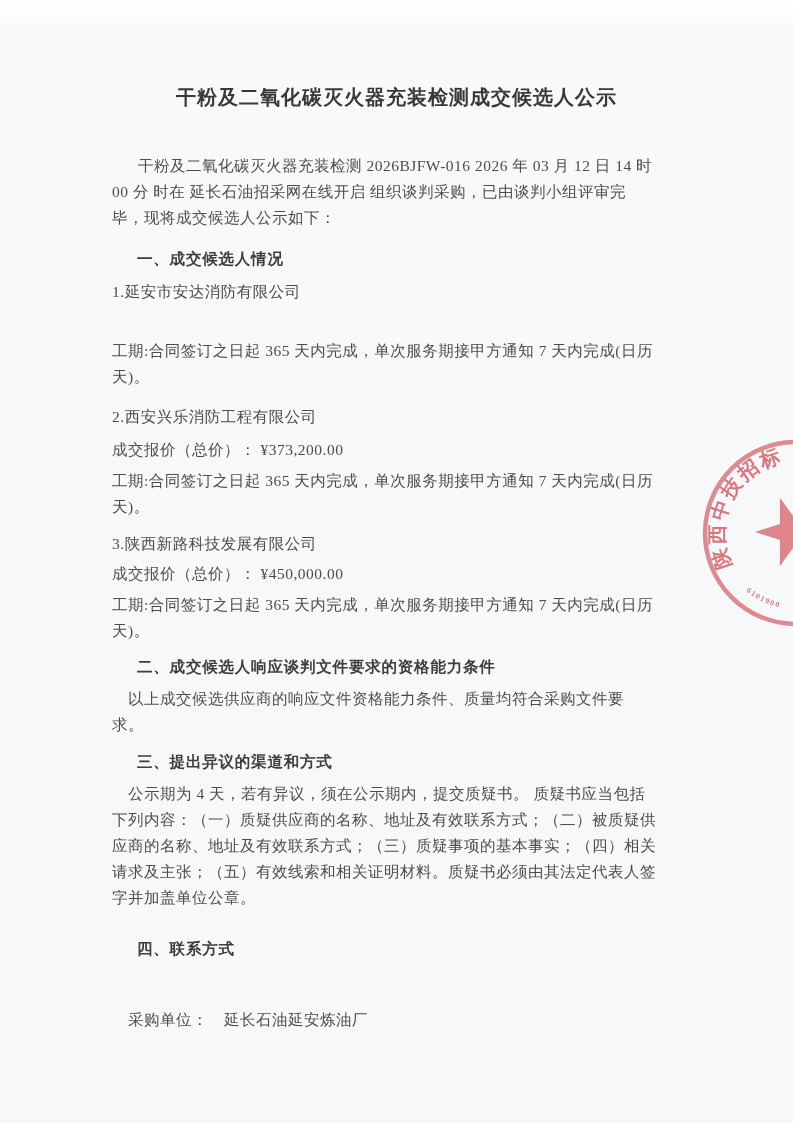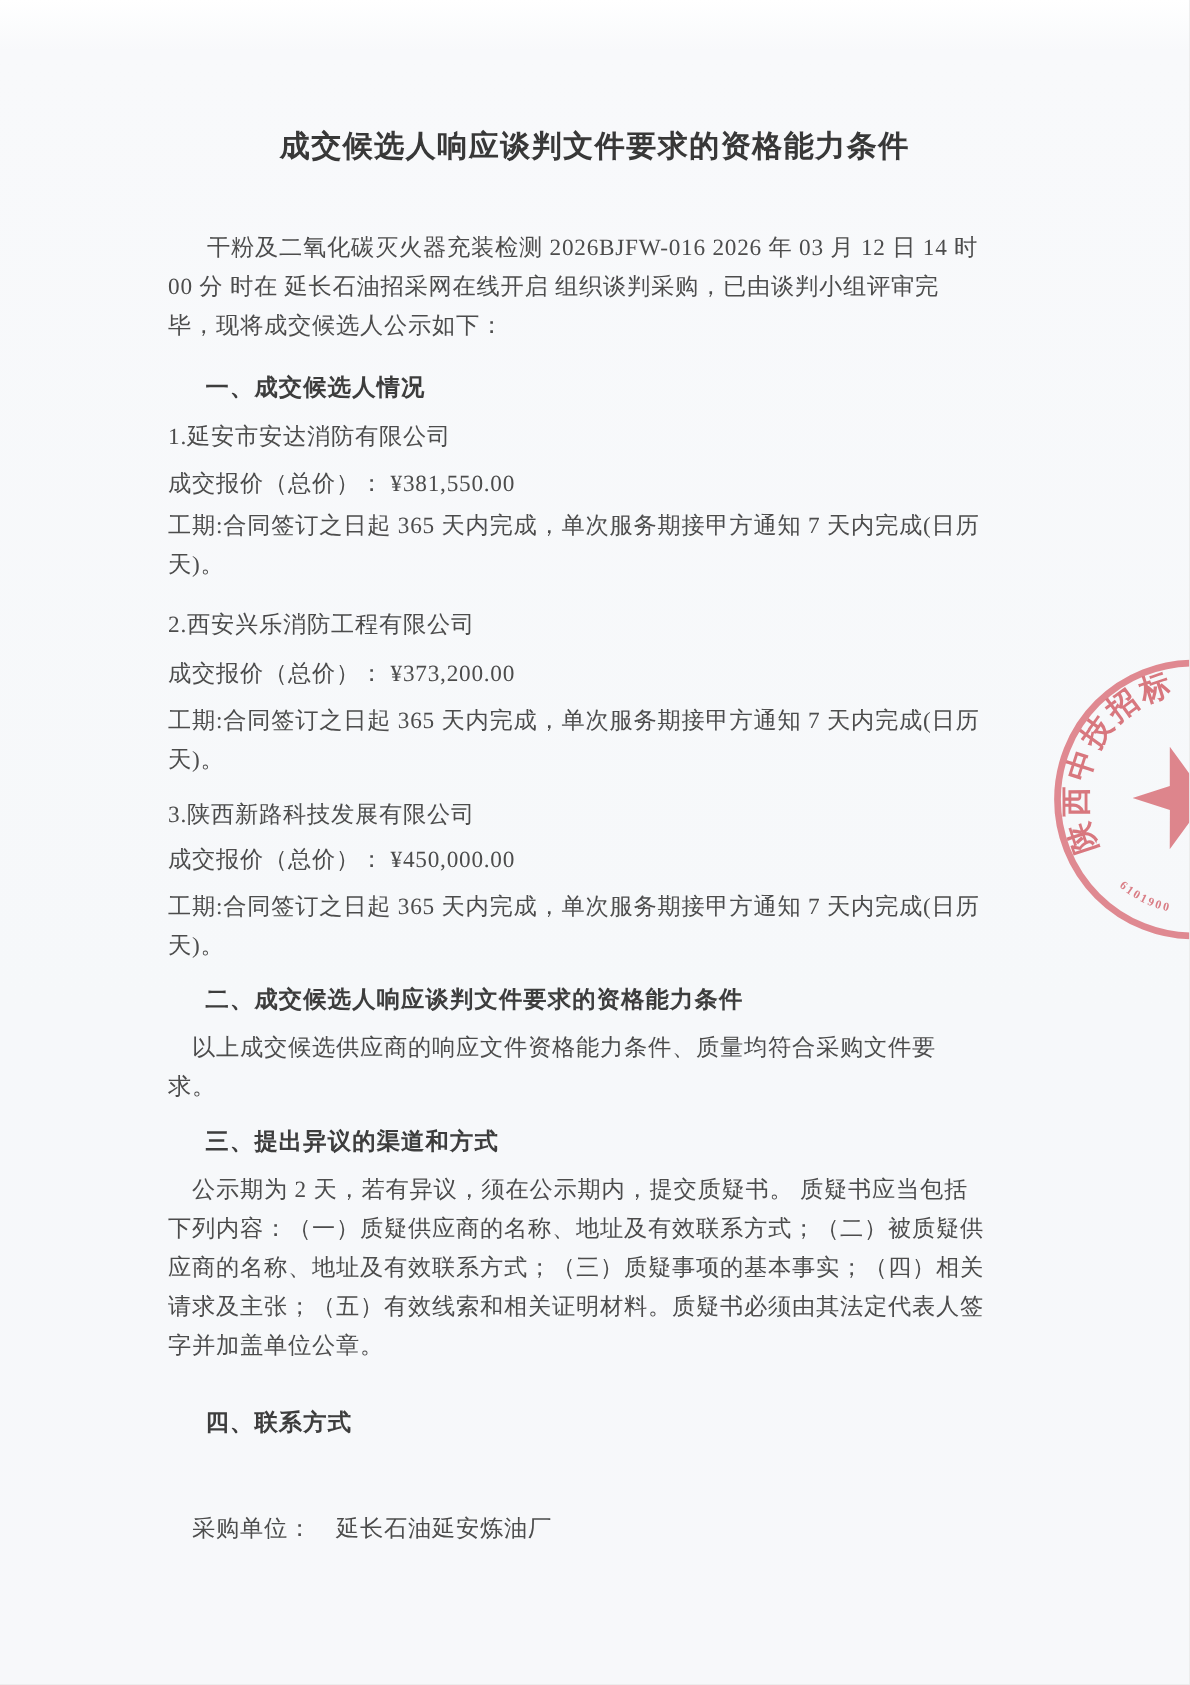--- a/index.html
+++ b/index.html
@@ -53,49 +53,48 @@
   .seal text {
     font-family:"Liberation Serif", serif;
     font-weight:bold;
   }
 </style>
 </head>
 <body>
 
 <div class="page">
 
-  <div class="doc-title" style="top:84px">成交候选人响应谈判文件要求的资格能力条件</div>
+  <div class="doc-title" style="top:84px">干粉及二氧化碳灭火器充装检测成交候选人公示</div>
 
   <div class="blk indent-lg" style="top:153px">干粉及二氧化碳灭火器充装检测 2026BJFW-016 2026 年 03 月 12 日 14 时
 00 分 时在 延长石油招采网在线开启 组织谈判采购，已由谈判小组评审完
 毕，现将成交候选人公示如下：</div>
 
   <div class="blk heading" style="top:246px">一、成交候选人情况</div>
 
   <div class="blk" style="top:279px">1.延安市安达消防有限公司</div>
-  <div class="blk" style="top:310px">成交报价（总价）： ¥381,550.00</div>
   <div class="blk" style="top:338px">工期:合同签订之日起 365 天内完成，单次服务期接甲方通知 7 天内完成(日历
 天)。</div>
 
   <div class="blk" style="top:404px">2.西安兴乐消防工程有限公司</div>
   <div class="blk" style="top:437px">成交报价（总价）： ¥373,200.00</div>
   <div class="blk" style="top:468px">工期:合同签订之日起 365 天内完成，单次服务期接甲方通知 7 天内完成(日历
 天)。</div>
 
   <div class="blk" style="top:531px">3.陕西新路科技发展有限公司</div>
   <div class="blk" style="top:561px">成交报价（总价）： ¥450,000.00</div>
   <div class="blk" style="top:592px">工期:合同签订之日起 365 天内完成，单次服务期接甲方通知 7 天内完成(日历
 天)。</div>
 
   <div class="blk heading" style="top:654px">二、成交候选人响应谈判文件要求的资格能力条件</div>
   <div class="blk indent-sm" style="top:686px">以上成交候选供应商的响应文件资格能力条件、质量均符合采购文件要
 求。</div>
 
   <div class="blk heading" style="top:749px">三、提出异议的渠道和方式</div>
-  <div class="blk indent-sm" style="top:781px">公示期为 2 天，若有异议，须在公示期内，提交质疑书。 质疑书应当包括
+  <div class="blk indent-sm" style="top:781px">公示期为 4 天，若有异议，须在公示期内，提交质疑书。 质疑书应当包括
 下列内容：（一）质疑供应商的名称、地址及有效联系方式；（二）被质疑供
 应商的名称、地址及有效联系方式；（三）质疑事项的基本事实；（四）相关
 请求及主张；（五）有效线索和相关证明材料。质疑书必须由其法定代表人签
 字并加盖单位公章。</div>
 
   <div class="blk heading" style="top:936px">四、联系方式</div>
   <div class="blk indent-sm" style="top:1007px">采购单位：　延长石油延安炼油厂</div>
 
   <svg class="seal" viewBox="630 420 163 235">
     <circle cx="796" cy="533" r="91" fill="none" stroke="#d4545e" stroke-width="4.5" opacity="0.75"></circle>

